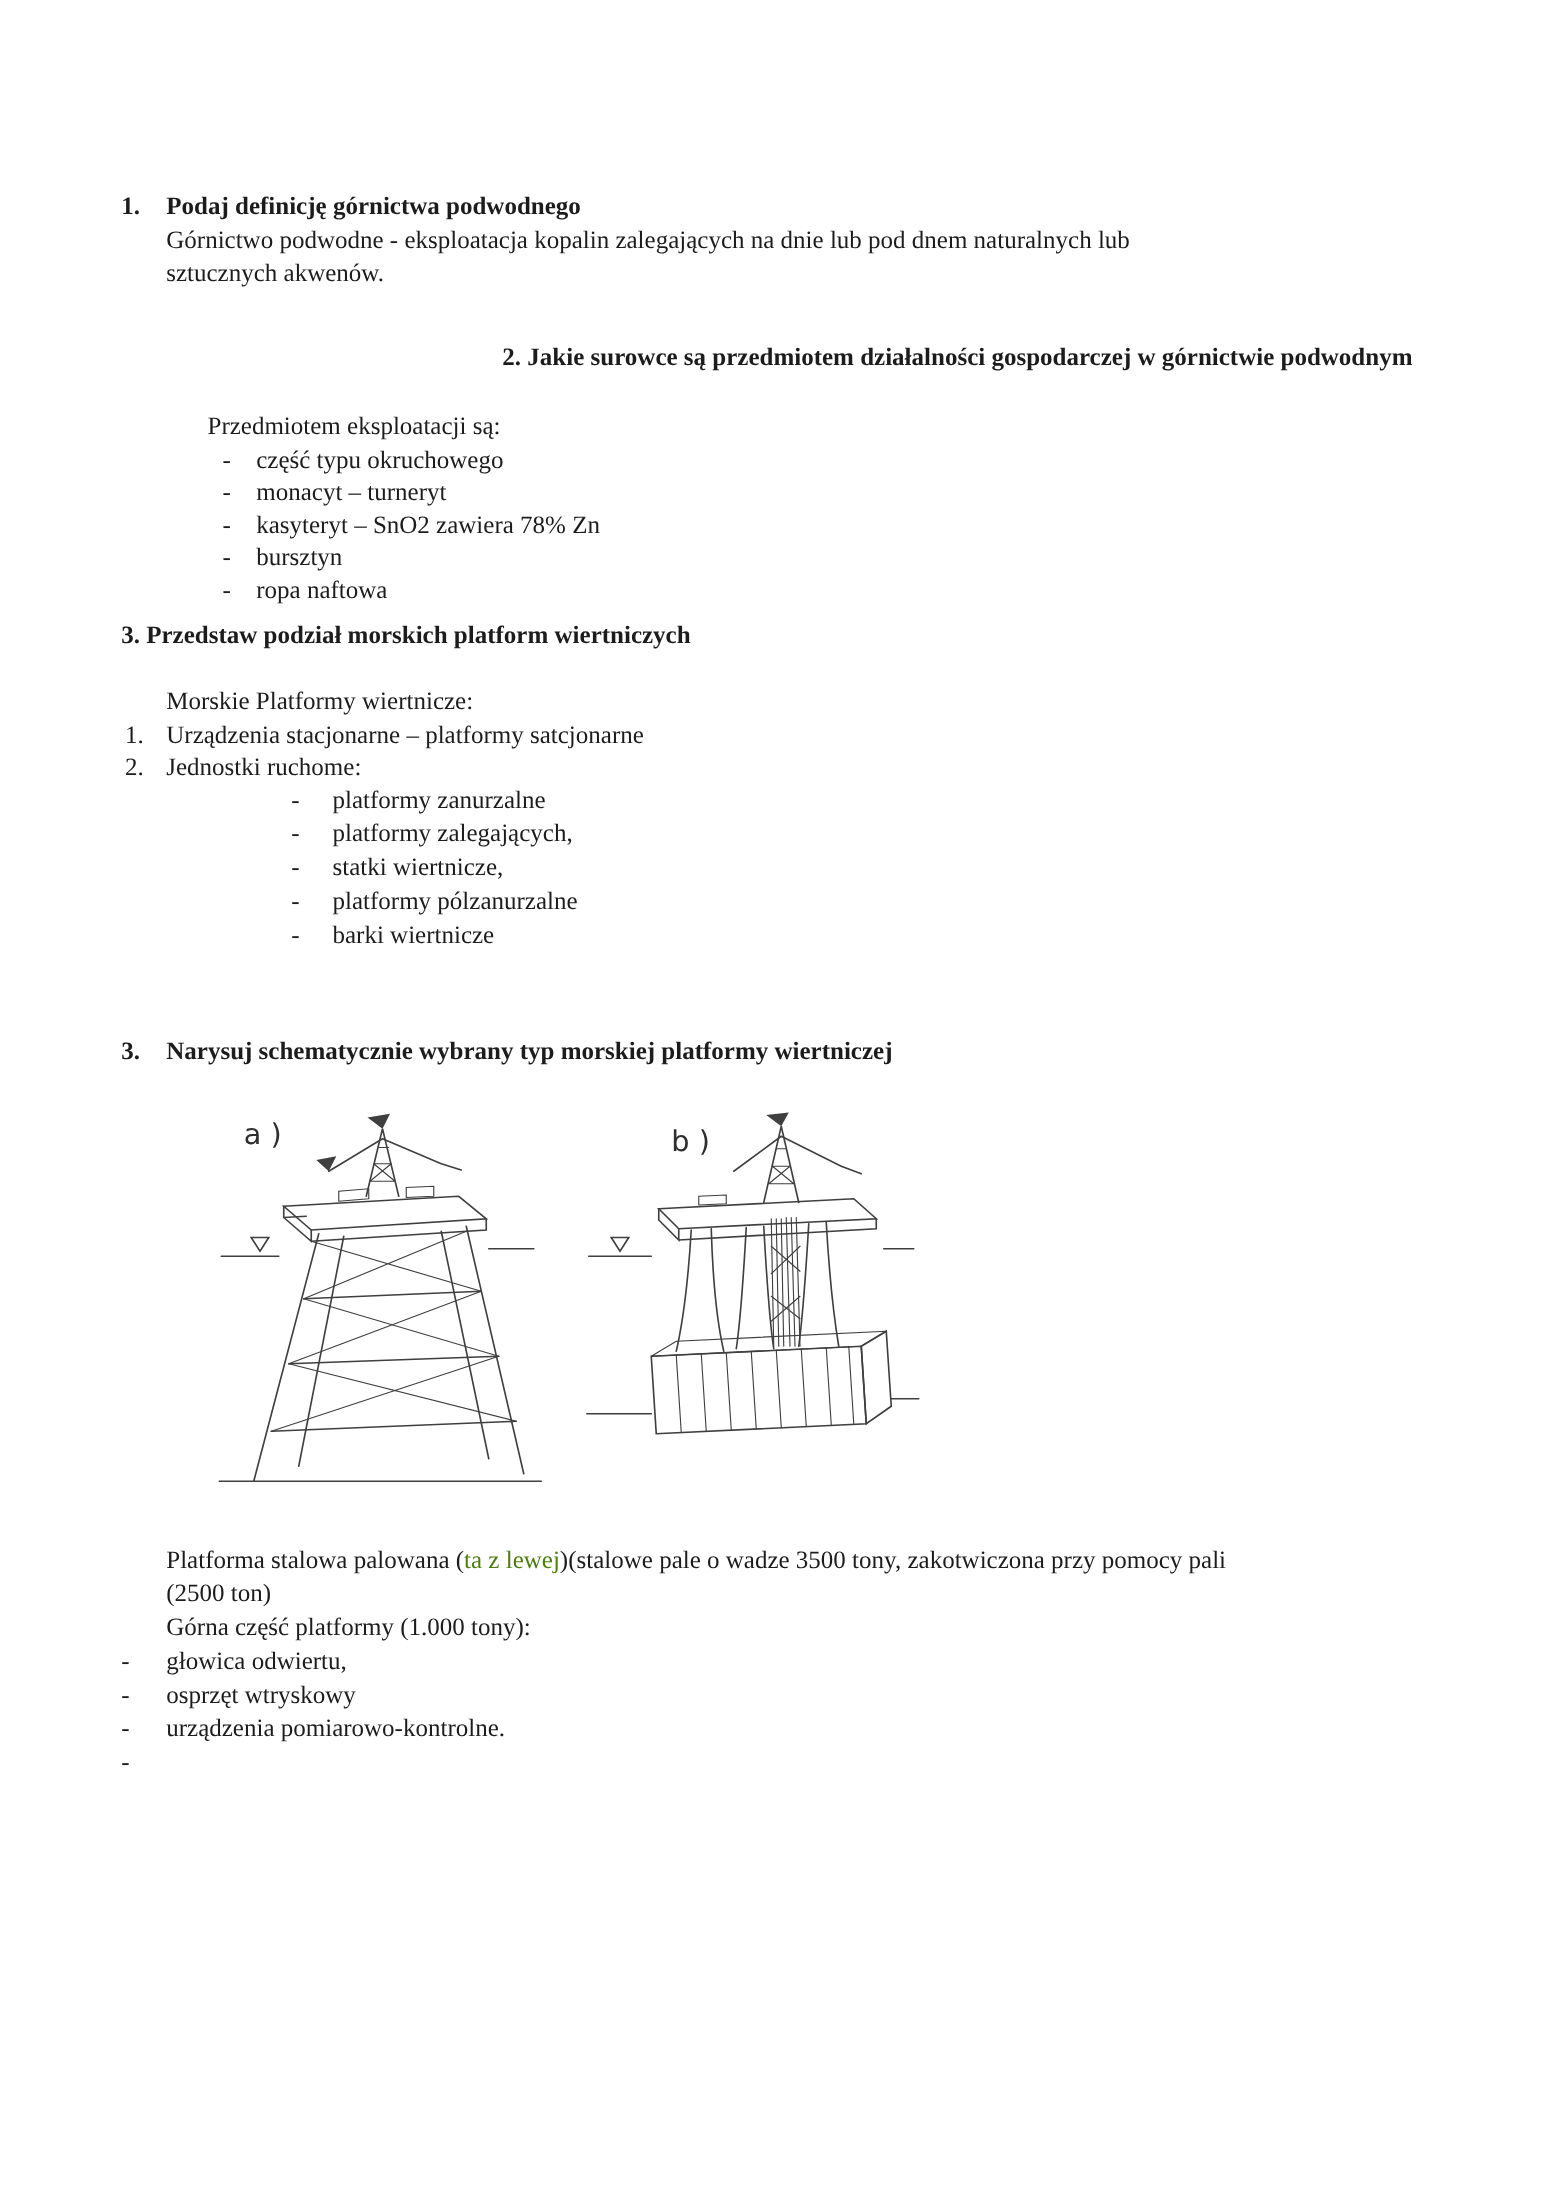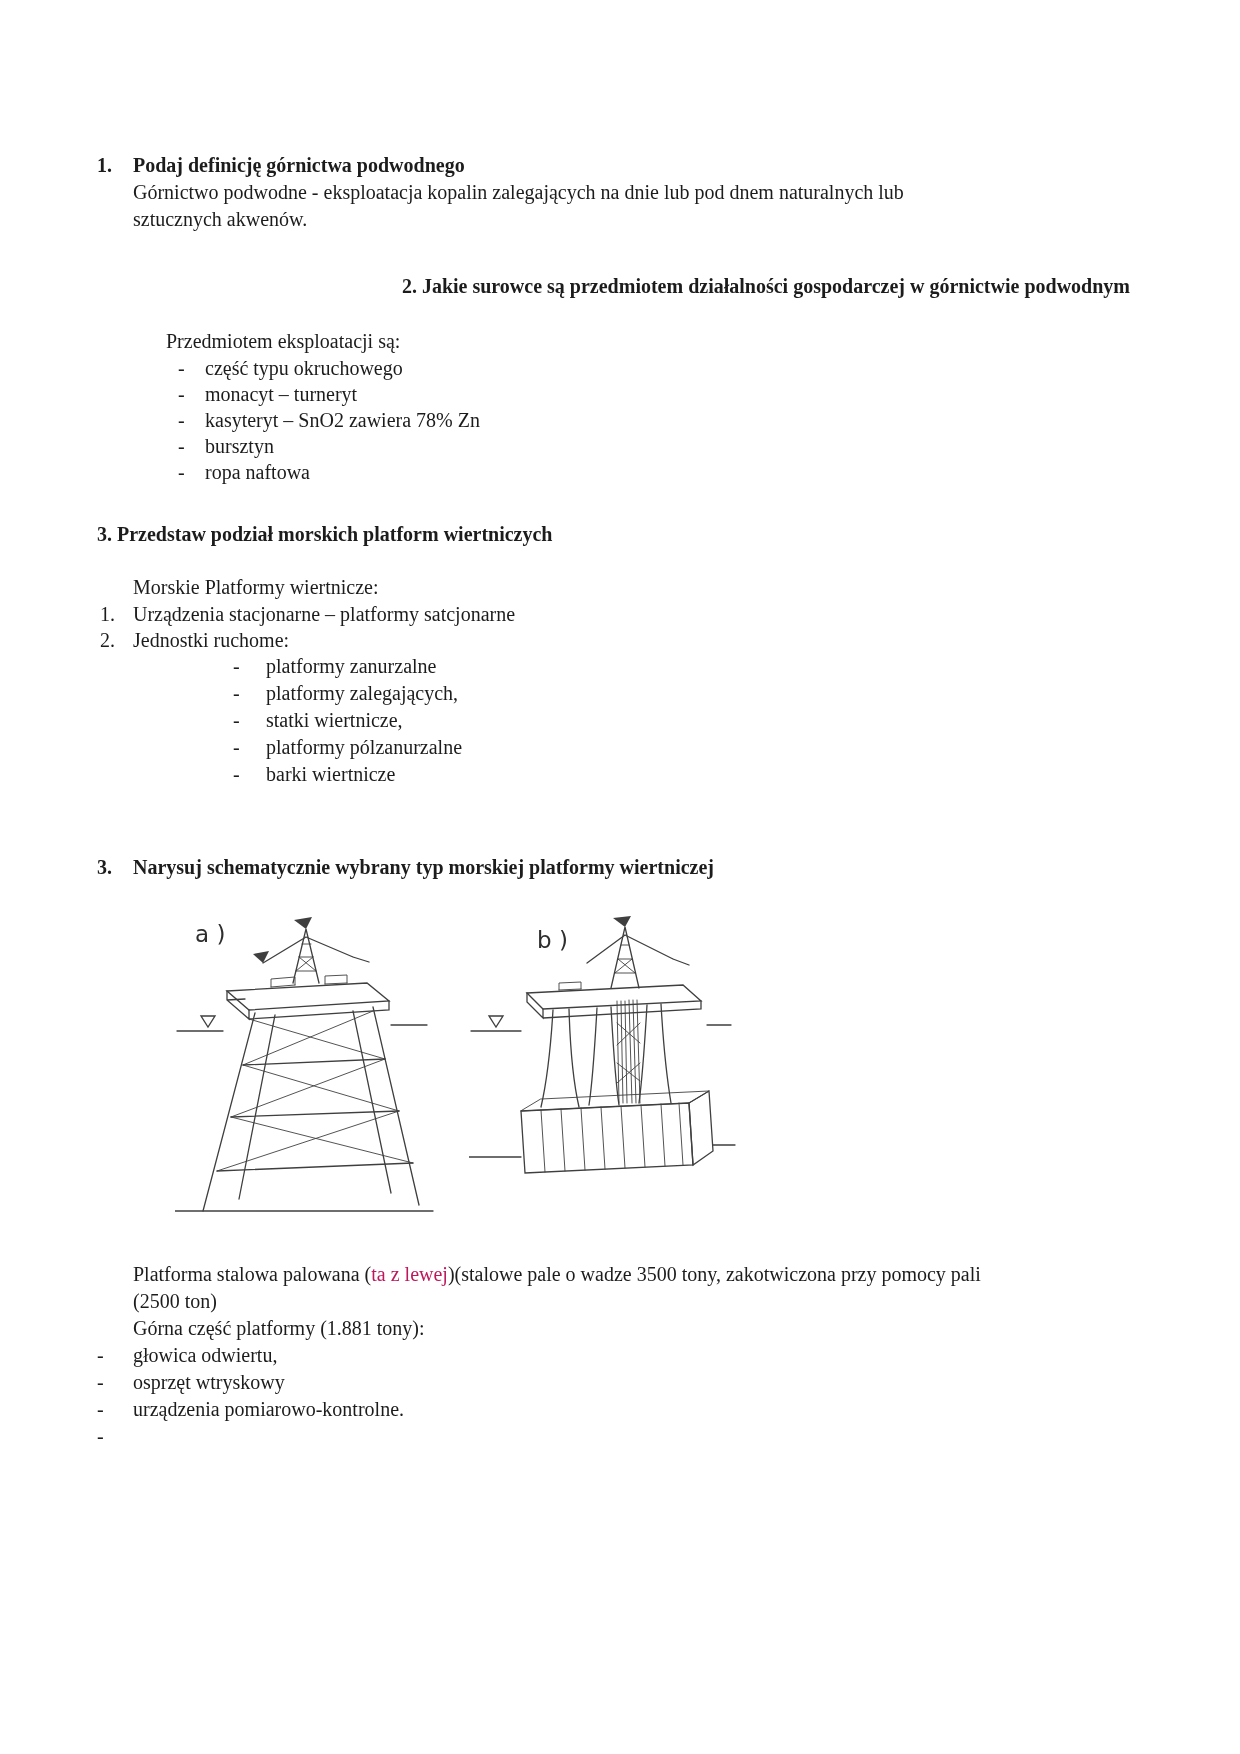--- a/index.html
+++ b/index.html
@@ -17,37 +17,37 @@
   }
   .heading { font-weight:bold; }
   .h-row { display:flex; }
   .h-num { display:inline-block; width:36px; flex:0 0 36px; }
   .p-q1 { margin-left:36px; max-width:845px; }
   .h-q2 { margin-top:40px;text-align:right; }
   .q2-intro { margin-top:28px; margin-left:69px; }
   .q2-list { margin-left:81px; }
   .li-row { display:flex; line-height:26px; }
   .q2-list .dash { display:inline-block; width:27px; flex:0 0 27px; }
-  .h-q3 { margin-top:36px; }
+  .h-q3 { margin-top:10px; }
   .q3-intro { margin-top:26px; margin-left:36px; }
   .num-row { display:flex; margin-left:3px; line-height:26px; }
   .num-marker { display:inline-block; width:33px; flex:0 0 33px; }
   .q3-sub { margin-left:136px; }
   .q3-sub .dash { display:inline-block; width:33px; flex:0 0 33px; }
   .q3-sub .li-row { line-height:27px; }
   .h-q4 { margin-top:66px; }
   .figure { position:relative; height:332px; margin-top:32px; }
   .fig-label { position:absolute; font-size:23px; color:#2e2e2e; font-family:"DejaVu Sans", sans-serif; }
   .fig-label-a { left:98px; top:8px; }
   .fig-label-b { left:440px; top:14px; }
   .drawing { position:absolute; top:0; }
   .drawing-a { left:78px; }
   .drawing-b { left:372px; }
   .caption { margin-top:16px; margin-left:36px; max-width:872px; }
-  .caption .hl { color:#be185d; }
+  .caption .hl { color:#4d7c0f; }
   .caption-2 { margin-left:36px; }
   .q4-list .li-row { line-height:27px; }
   .q4-list .dash { display:inline-block; width:36px; flex:0 0 36px; }
   svg path, svg line, svg rect { stroke:#3f3f3f; fill:none; stroke-width:1.3; stroke-linecap:round; }
   svg .fill { fill:#3f3f3f; stroke:none; }
   svg .thin { stroke-width:0.9; }
 </style>
 </head>
 <body>
 
@@ -193,21 +193,21 @@
 
       <path class="thin" d="M72 197 L76 259 M92 196 L96 258 M112 195 L116 257 M132 194 L136 256 M152 193 L156 255 M172 192 L176 254 M192 191 L196 253 M210 190 L214 252"></path>
 
       <path d="M0 244 L52 244 M244 232 L266 232"></path>
     </svg>
   </div>
 
   <p class="caption">
     <span>Platforma stalowa palowana (</span><span class="hl">ta z lewej</span><span>)(stalowe pale o wadze 3500 tony, zakotwiczona przy pomocy pali (2500 ton)</span>
   </p>
-  <div class="caption-2">Górna część platformy (1.881 tony):</div>
+  <div class="caption-2">Górna część platformy (1.000 tony):</div>
 
   <div class="q4-list">
     <div class="li-row">
       <span class="dash">-</span>
       <span>głowica odwiertu,</span>
     </div>
     <div class="li-row">
       <span class="dash">-</span>
       <span>osprzęt wtryskowy</span>
     </div>

